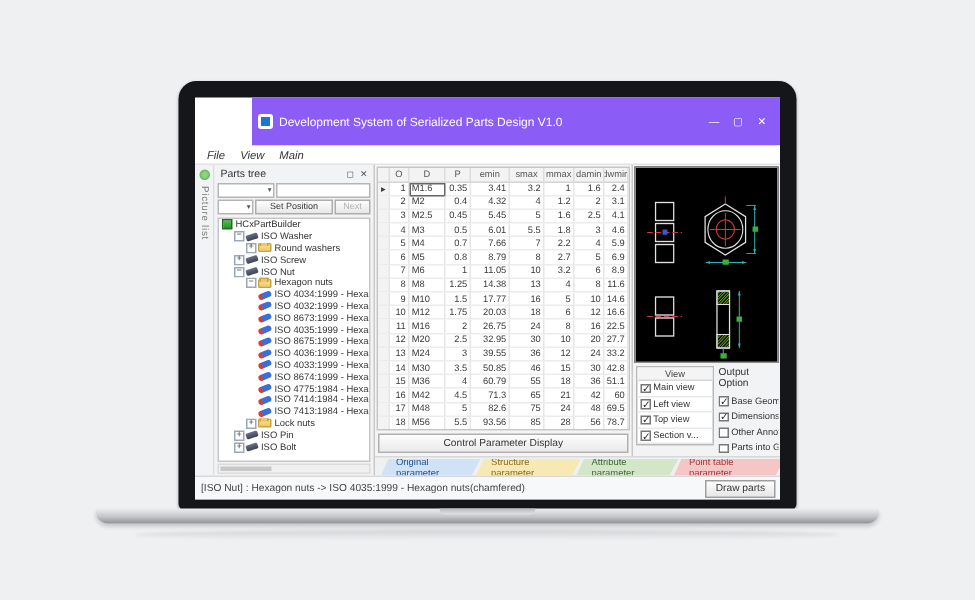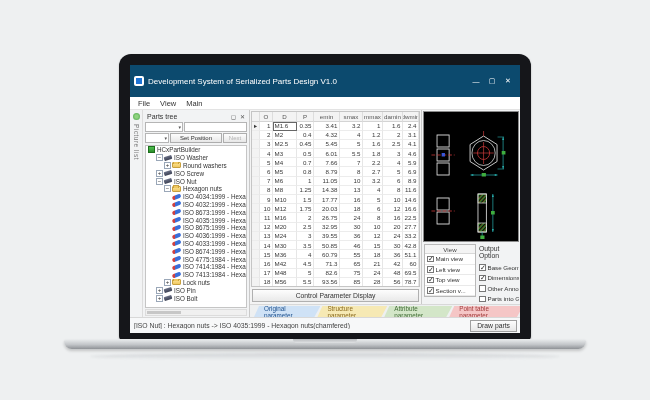--- a/index.html
+++ b/index.html
@@ -14,26 +14,26 @@
   .laptop-base { position:absolute; left:64px; top:339px; width:522px; height:10px;
     background:linear-gradient(#eceeef, #c3c6c9 55%, #8f9296); border-radius:3px 3px 10px 10px;
     box-shadow:0 2px 3px rgba(0,0,0,.18); }
   .laptop-base .notch { position:absolute; left:50%; top:0; width:64px; height:4px; margin-left:-32px;
     background:linear-gradient(#b9bcbf,#dfe1e3); border-radius:0 0 6px 6px; }
   .laptop-reflection { position:absolute; left:90px; top:353px; width:470px; height:7px;
     background:linear-gradient(rgba(170,174,178,.45), rgba(238,240,241,0)); filter:blur(1px); border-radius:50%; }
 
   
   .win { position:absolute; inset:0; display:flex; flex-direction:column; font-size:7px; color:#333; }
-  .titlebar { height:19px; background:#0c4a6e; display:flex; align-items:center; padding:16px 4px; flex:none; }
+  .titlebar { height:19px; background:#8b5cf6; display:flex; align-items:center; padding:16px 4px; flex:none;margin-left:38px; }
   .app-icon { width:10px; height:10px; background:#fff; border-radius:2px; margin-right:4px; position:relative; flex:none; }
   .app-icon::after { content:""; position:absolute; inset:2px; background:#1f74d4; }
   .title-text { color:#fff; font-size:8px; white-space:nowrap; overflow:hidden; flex:1; }
   .win-btn { width:16px; height:15px; color:#fff; font-size:7px; display:flex; align-items:center; justify-content:center; flex:none; }
-  .menubar { height:13px; background:#fff; border-bottom:1px solid #e3e3e3; display:flex; align-items:center; padding-left:3px; flex:none; }
+  .menubar { height:13px; background:#fff; border-bottom:1px solid #e3e3e3; display:flex; align-items:center; padding-left:3px; flex:none;font-style:italic; }
   .menu-item { padding:0 5px; font-size:7.5px; color:#333; }
 
   .content { flex:1; display:flex; min-height:0; background:#f2f3f4; }
 
   
   .vstrip { width:13px; flex:none; background:#f2f3f4; border-right:1px solid #dcdcdc; display:flex; flex-direction:column; align-items:center; padding-top:3px; }
   .gear-dot { width:7px; height:7px; border-radius:50%; background:radial-gradient(#8fd37f 30%, #3f9e3f); margin-bottom:4px; flex:none; }
   .vstrip-label { writing-mode:vertical-rl; font-size:6.5px; color:#777; letter-spacing:.5px; }
 
   

